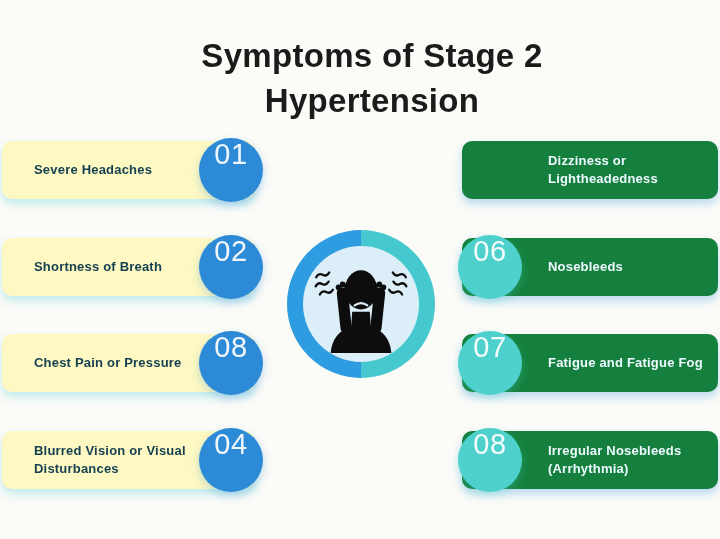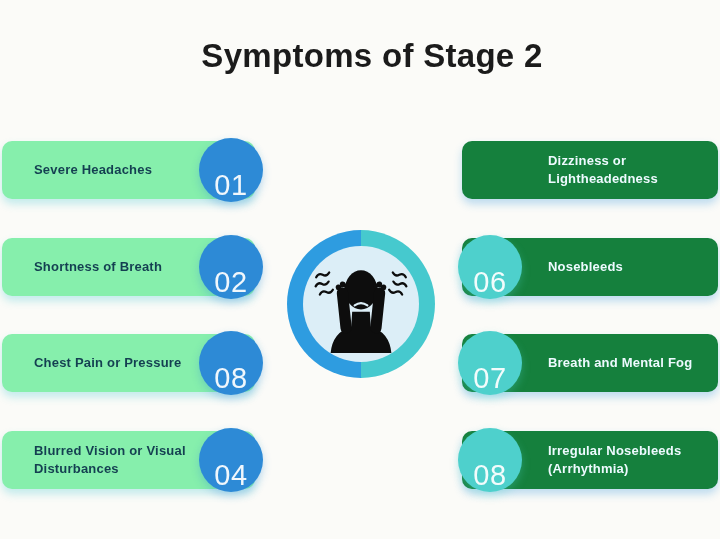--- a/index.html
+++ b/index.html
@@ -33,35 +33,35 @@
   .row1 { top: 141px; }
   .row2 { top: 238px; }
   .row3 { top: 334px; }
   .row4 { top: 431px; }
   .bar {
     position: absolute;
     inset: 0;
     border-radius: 10px;
   }
   .bar.teal {
-    background: #86efac;
+    background: #fef9c3;
     box-shadow: 0 5px 9px rgba(62, 199, 210, 0.30);
   }
   .bar.blue {
     background: #15803d;
     box-shadow: 0 5px 9px rgba(43, 147, 220, 0.30);
   }
   .badge {
     position: absolute;
     top: -3px;
     width: 64px;
     height: 64px;
     border-radius: 50%;
     display: flex;
-    align-items: flex-end;
+    align-items: flex-start;
     justify-content: center;
     font-size: 29px;
     font-weight: 400;
     color: rgba(255, 255, 255, 0.93);
     letter-spacing: 0.5px;
   }
   .row.left  .badge { left: 197px; background: #2d8ad6; box-shadow: 0 4px 8px rgba(45,138,214,0.30); }
   .row.right .badge { left: -4px;  background: #4ed0cc; box-shadow: 0 4px 8px rgba(78,208,204,0.30); }
   .label {
     position: absolute;
@@ -101,20 +101,21 @@
   }
   .inner-circle svg { display: block; }
 </style>
 </head>
 <body>
 
 <div class="canvas">
 
   <div class="title">
     <div>Symptoms of Stage 2</div>
+    <div>Hypertension</div>
   </div>
 
   <div class="row left row1">
     <div class="bar teal">
       <span class="label">Severe Headaches</span>
     </div>
     <div class="badge">
       <span>01</span>
     </div>
   </div>
@@ -156,21 +157,21 @@
     <div class="bar blue">
       <span class="label">Nosebleeds</span>
     </div>
     <div class="badge">
       <span>06</span>
     </div>
   </div>
 
   <div class="row right row3">
     <div class="bar blue">
-      <span class="label">Breath and Mental Fog</span>
+      <span class="label">Fatigue and Fatigue Fog</span>
     </div>
     <div class="badge">
       <span>07</span>
     </div>
   </div>
 
   <div class="row right row4">
     <div class="bar blue">
       <span class="label">Irregular Nosebleeds (Arrhythmia)</span>
     </div>

